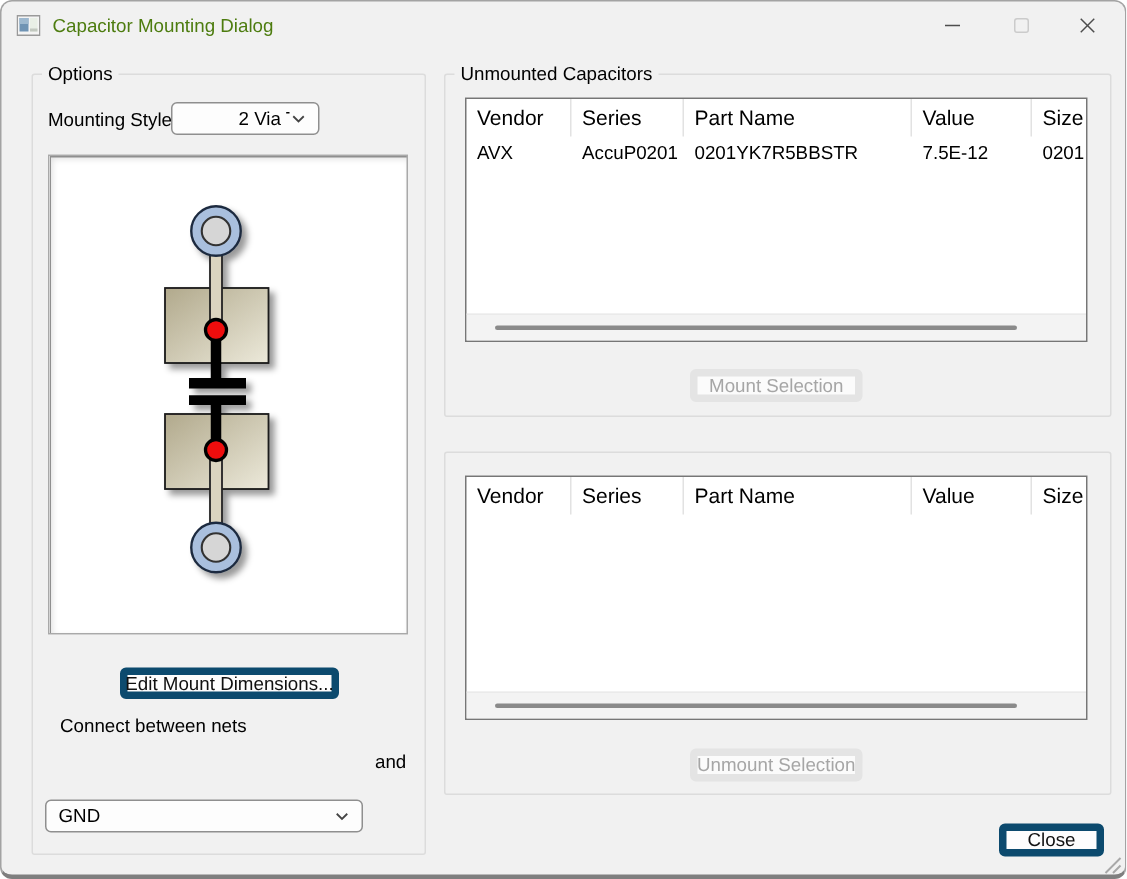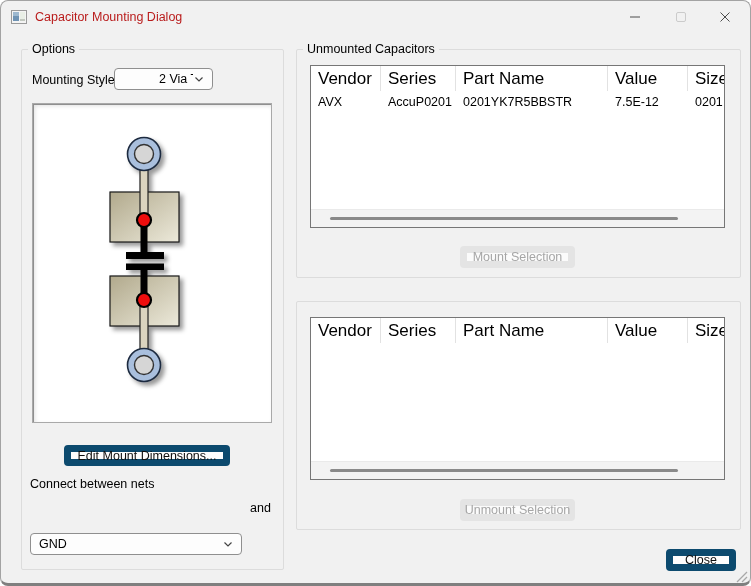--- a/index.html
+++ b/index.html
@@ -6,21 +6,21 @@
   html,body { background:#ffffff; font-family:"Liberation Sans","DejaVu Sans",sans-serif; }
   .win {
     position:relative; width:751px; height:586px; background:#f1f1f1;
     border:1px solid #a3a3a3; border-bottom:3px solid #7f7f7f; border-radius:8px;
     overflow:hidden; color:#111;
   }
   
   .titlebar { position:absolute; left:0; top:0; right:0; height:32px; }
   .app-icon { position:absolute; left:10px; top:8px; width:16px; height:16px; }
   .title { position:absolute; left:34px; top:0; height:32px; line-height:32px;
-           font-size:12.5px; color:#b91c1c; white-space:nowrap; }
+           font-size:12.5px; color:#4d7c0f; white-space:nowrap; }
   .cap-btn { position:absolute; top:0; width:46px; height:32px; display:flex;
              align-items:center; justify-content:center; }
   .cap-min { right:92px; } .cap-max { right:46px; } .cap-close { right:2px; }
   
   .groupbox { position:absolute; border:1px solid #dcdcdc; border-radius:2px; }
   .gb-label { position:absolute; top:-8px; left:6px; background:#f1f1f1;
               padding:0 4px; font-size:12.5px; color:#000; line-height:15px; white-space:nowrap; }
   #gb-options  { left:20px;  top:48px;  width:263px; height:521px; }
   #gb-unmounted{ left:295px; top:48px;  width:445px; height:229px; }
   #gb-mounted  { left:295px; top:300px; width:445px; height:229px; }
@@ -29,33 +29,33 @@
   .combo { position:absolute; height:22px; background:#fdfdfd; border:1px solid #8f8f8f;
            border-radius:4px; display:flex; align-items:center; font-size:12.5px; }
   .combo .ctext { padding-left:8px; flex:1; color:#000; white-space:nowrap; overflow:hidden; }
   .combo .chev { margin-right:7px; display:flex; align-items:center; }
   #combo-style { left:92px; top:18px; width:99px;padding-left:36px; }
   #combo-net1  { left:8px;  top:448px; width:212px; }
   #combo-net2  { left:8px;  top:483px; width:212px; }
   .preview { position:absolute; left:10px; top:53px; width:240px; height:320px;
              background:#ffffff; border:1px solid #a9a9a9;
              box-shadow: inset 1px 1px 0 #8f8f8f, inset 2px 2px 4px rgba(0,0,0,.12); }
-  .btn { position:absolute; background:#fdfdfd; border:7px solid #0c4a6e; border-radius:4px;
+  .btn { position:absolute; background:#fdfdfd; border:5px solid #0c4a6e; border-radius:4px;
          font-size:12.5px; color:#101010; display:flex; align-items:center; justify-content:center;
          white-space:nowrap; }
   .btn.disabled { background:#fbfbfb; border-color:#e4e4e4; color:#a6a6a6; }
-  #btn-edit    { left:42px;  top:395px; width:166px; height:21px; }
+  #btn-edit    { left:58px;  top:395px; width:146px; height:21px; }
   #btn-mount   { left:163px; top:196px; width:115px; height:22px; }
   #btn-unmount { left:163px; top:197px; width:115px; height:22px; }
   #btn-close   { left:665px; top:548px; width:70px;  height:22px; }
   
   .listview { position:absolute; left:13px; top:15px; width:415px; height:163px;
               background:#ffffff; border:1px solid #767676; overflow:hidden; }
   .thead { display:flex; height:25px; }
-  .th { font-size:17px; color:#000; line-height:25px; padding-left:7px;
+  .th { font-size:14px; color:#000; line-height:25px; padding-left:7px;
         border-right:1px solid #e2e2e2; overflow:hidden; white-space:nowrap; flex-shrink:0; }
   .th:last-child { border-right:none; }
   .tr { display:flex; height:22px; }
   .td { font-size:12.5px; color:#000; line-height:22px; padding-left:7px;
         overflow:hidden; white-space:nowrap; flex-shrink:0; }
   .hscroll { position:absolute; left:0; right:0; bottom:0; height:18px; background:#f3f3f3;
              border-top:1px solid #eaeaea; }
   .hthumb { position:absolute; left:19px; top:7px; width:348px; height:3px;
             background:#8a8a8a; border-radius:2px; }
   .grip { position:absolute; right:2px; bottom:0px; }
@@ -142,21 +142,21 @@
           </g>
 
           <circle cx="111" cy="116" r="7" stroke="#000" stroke-width="2.2" fill="#ee1111"></circle>
           <circle cx="111" cy="196" r="7" stroke="#000" stroke-width="2.2" fill="#ee1111"></circle>
         </g>
       </svg>
     </div>
 
     <div class="btn" id="btn-edit">Edit Mount Dimensions...</div>
 
-    <div class="label" style="left:8px; top:427px;text-align:center;">Connect between nets</div>
+    <div class="label" style="left:18px; top:427px;text-align:center;">Connect between nets</div>
 
     <div class="label" style="left:228px; top:451px;">and</div>
     <div class="combo" id="combo-net2">
       <span class="ctext">GND</span>
       <span class="chev">
         <svg width="12" height="12" viewBox="0 0 12 12">
             <path d="M2.5 4.5 L6 8 L9.5 4.5" fill="none" stroke="#444" stroke-width="1.2"></path>
           </svg>
       </span>
     </div>

